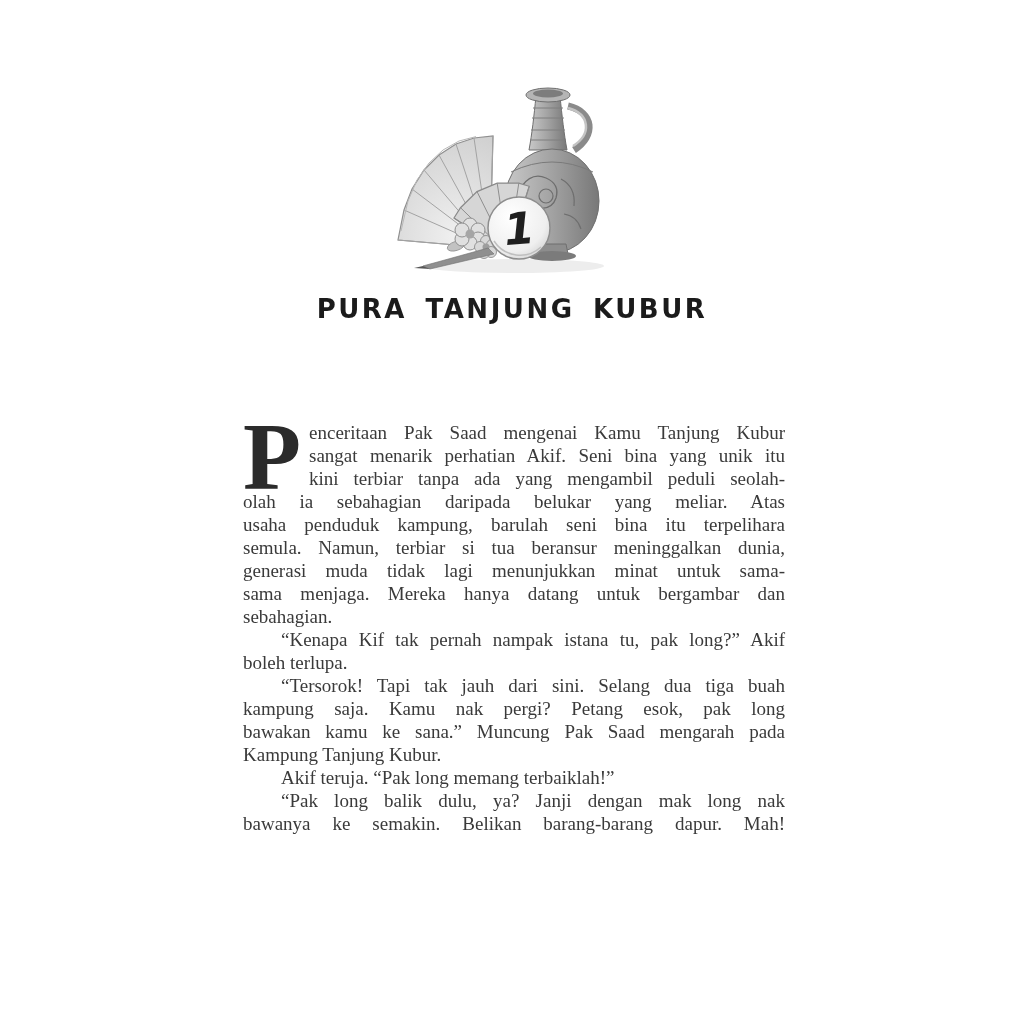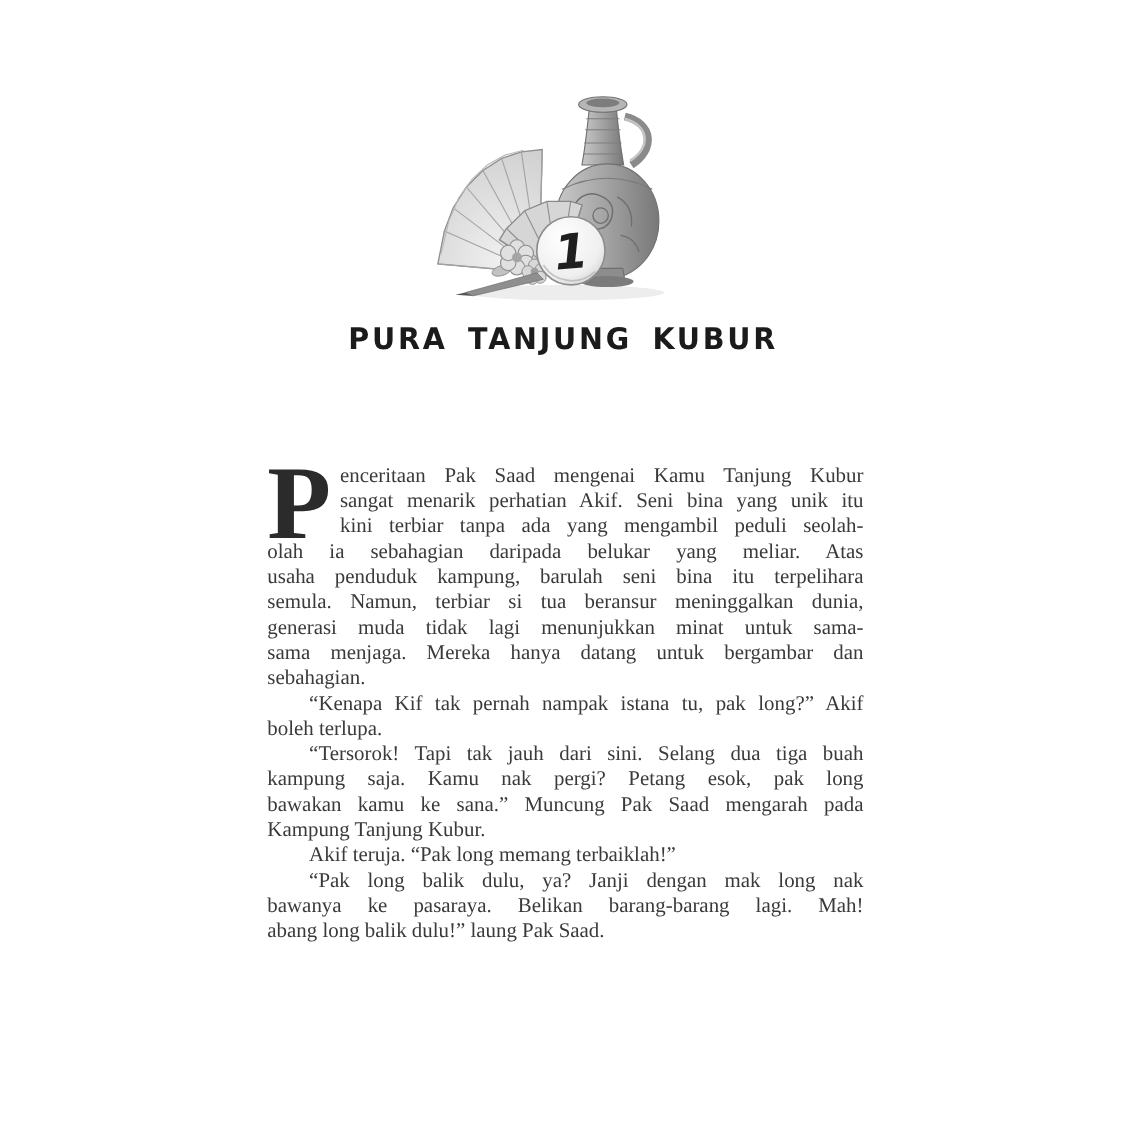--- a/index.html
+++ b/index.html
@@ -190,18 +190,17 @@
         <div class="line indent">“Tersorok! Tapi tak jauh dari sini. Selang dua tiga buah</div>
         <div class="line">kampung saja. Kamu nak pergi? Petang esok, pak long</div>
         <div class="line">bawakan kamu ke sana.” Muncung Pak Saad mengarah pada</div>
         <div class="line last">Kampung Tanjung Kubur.</div>
       </div>
       <div class="paragraph">
         <div class="line last indent">Akif teruja. “Pak long memang terbaiklah!”</div>
       </div>
       <div class="paragraph">
         <div class="line indent">“Pak long balik dulu, ya? Janji dengan mak long nak</div>
-        <div class="line">bawanya ke pasaraya. Belikan barang-barang lagi. Mah!</div>
-        <div class="line last">abang long balik dulu!” laung Pak Saad.</div>
+        <div class="line">bawanya ke semakin. Belikan barang-barang dapur. Mah!</div>
       </div>
     </div>
 
 </div>
 
 </body></html>

